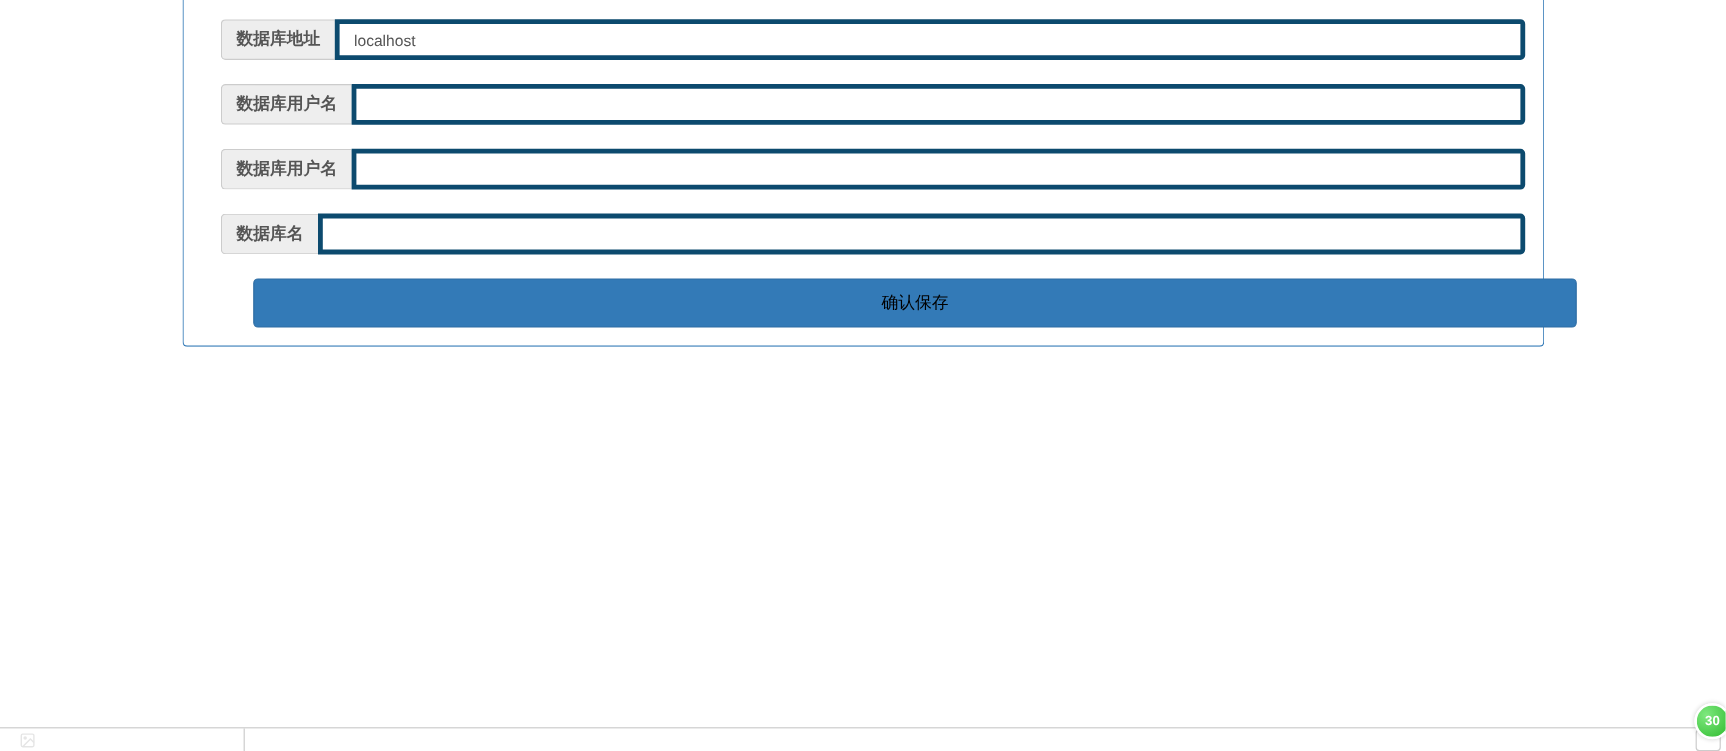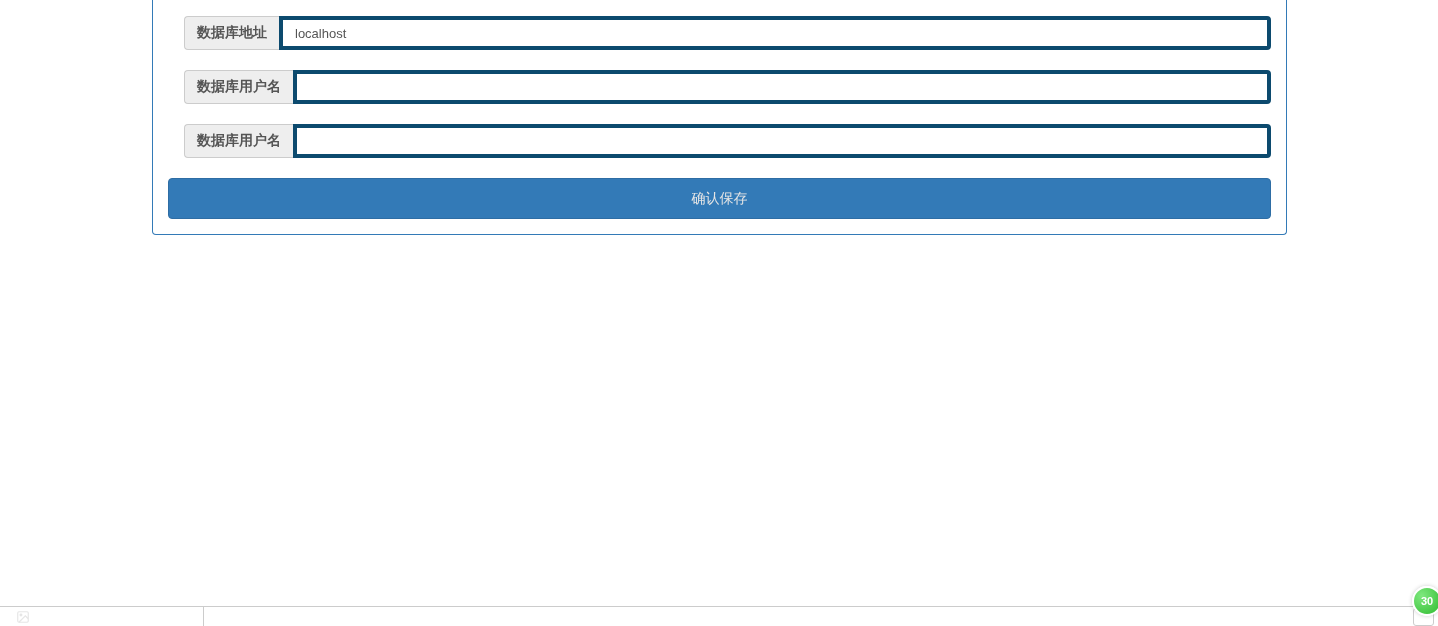--- a/index.html
+++ b/index.html
@@ -60,26 +60,27 @@
       border-radius: 0 4px 4px 0;
       height: 34px;
       outline: none;
     }
     .btn-primary {
       display: block;
       width: 100%;
       padding: 10px 6px;
       font-size: 14px;
       line-height: 1.33;
-      color: #e5e5e5;
+      color: #000000;
       background-color: #337ab7;
       border: 1px solid #2e6da4;
       border-radius: 4px;
       text-align: center;
       cursor: pointer;
+      margin-left: 43px;
     }
     .footer-bar {
       position: absolute;
       bottom: 0;
       left: 0;
       width: 1438px;
       height: 20px;
       border-top: 1px solid #ccc;
       background: #fff;
       display: flex;
@@ -150,20 +151,24 @@
   <div class="input-group">
     <span class="input-group-addon">数据库用户名</span>
     <input type="text" class="form-control" value="" style="">
   </div>
 
   <div class="input-group">
     <span class="input-group-addon">数据库用户名</span>
     <input type="password" class="form-control" value="" style="">
   </div>
 
+  <div class="input-group">
+    <span class="input-group-addon">数据库名</span>
+    <input type="text" class="form-control" value="" style="">
+  </div>
 
   <button class="btn-primary">确认保存</button>
 
 </div>
 
 <div class="footer-bar">
   <div class="footer-left">
     <svg class="footer-icon" viewBox="0 0 24 24" fill="none" stroke="#999" stroke-width="2">
       <rect x="3" y="3" width="18" height="18" rx="2"></rect>
       <circle cx="8.5" cy="8.5" r="1.5" fill="#999"></circle>

